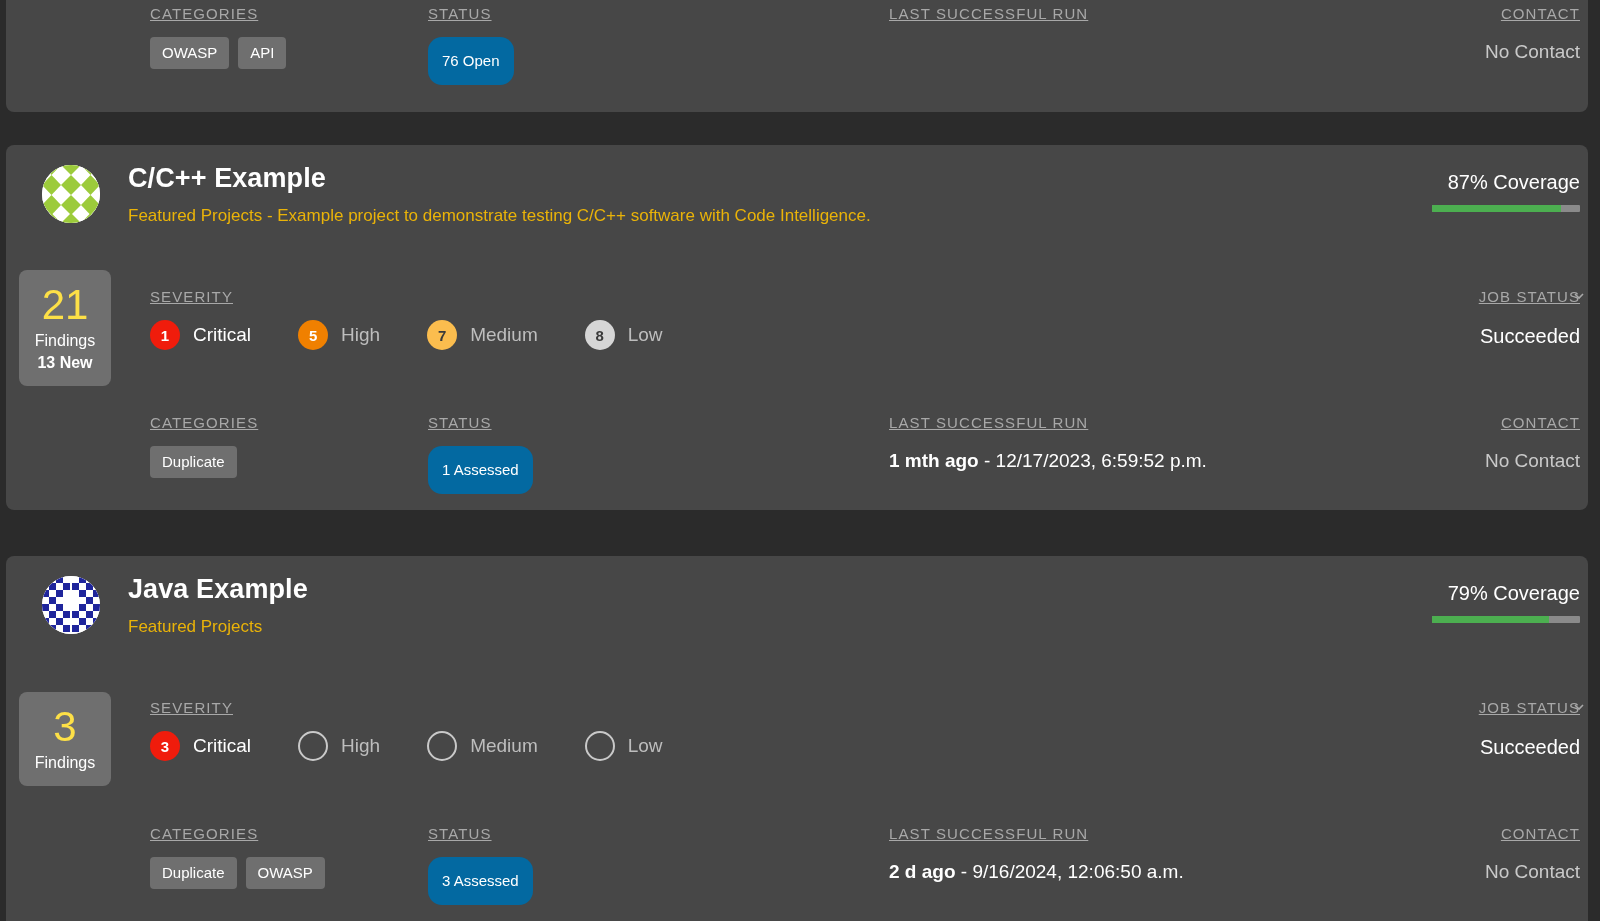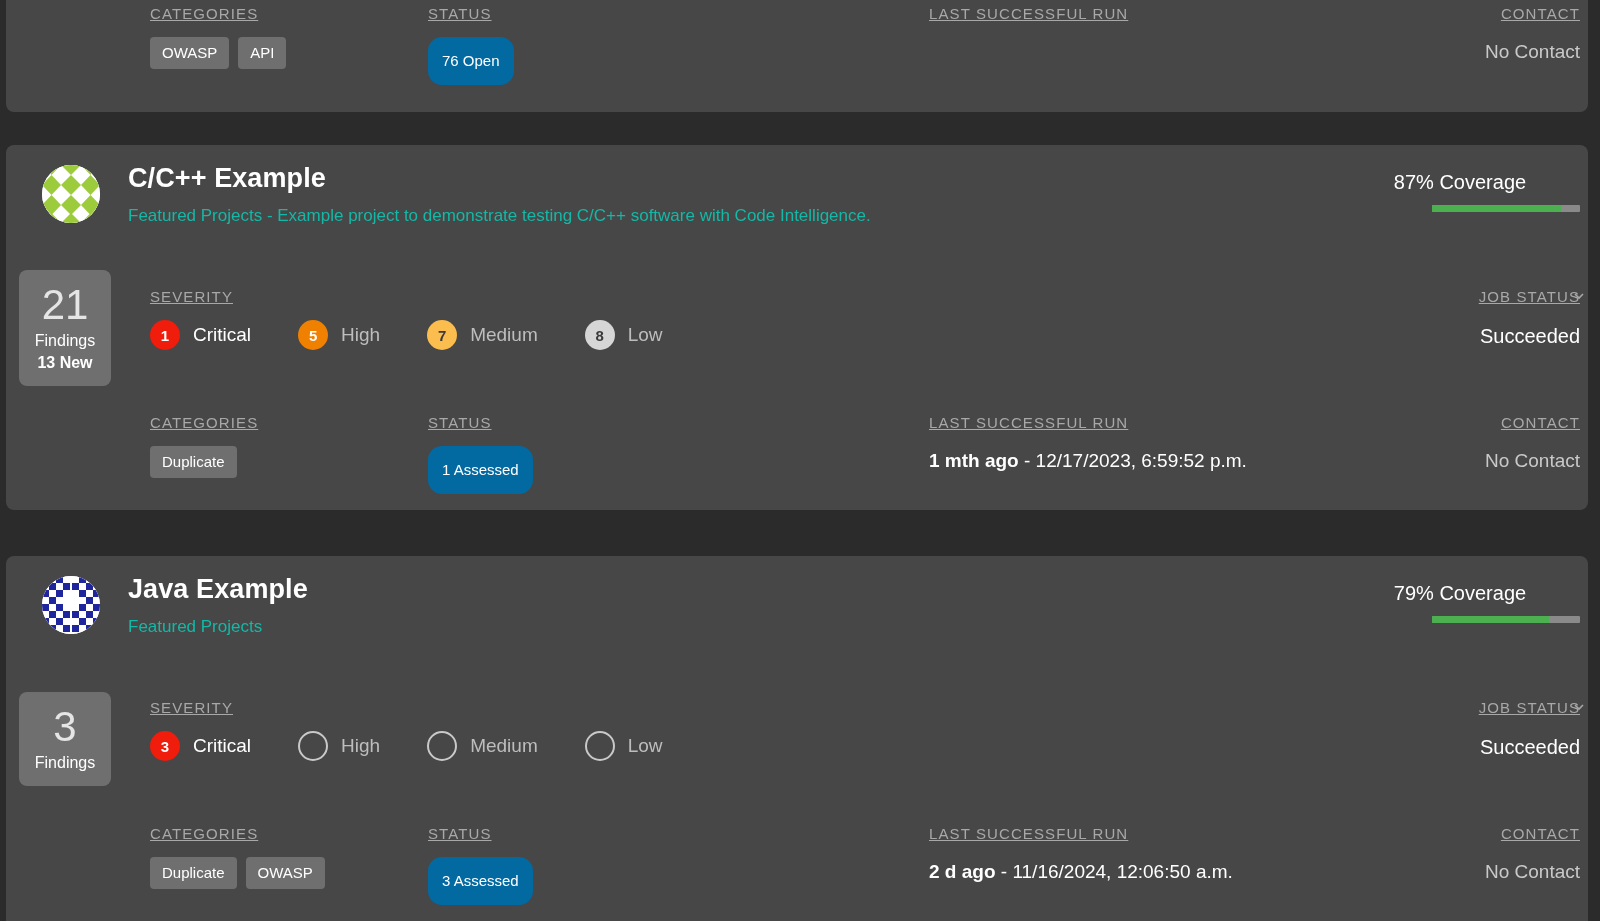--- a/index.html
+++ b/index.html
@@ -69,40 +69,39 @@
     font-size: 27px;
     font-weight: bold;
     color: #ffffff;
     line-height: 34px;
     letter-spacing: 0.1px;
     white-space: nowrap;
   }
 
   .proj-sub {
     font-size: 17px;
-    color: #14b8a6;
+    color: #eab308;
     line-height: 26px;
     margin-top: 8px;
     white-space: nowrap;
   }
 
   
   .coverage {
     position: absolute;
     right: 8px;
     top: 24px;
     text-align: right;
     width: 240px;
   }
   .coverage-label {
     font-size: 20px;
     color: #ffffff;
     line-height: 26px;
     white-space: nowrap;
-    text-align: center;
   }
   .coverage-track {
     margin-top: 10px;
     margin-left: auto;
     width: 148px;
     height: 7px;
     background: #8a8a8a;
     border-radius: 1px;
     overflow: hidden;
   }
@@ -117,21 +116,21 @@
     left: 13px;
     width: 92px;
     background: #6f6f6f;
     border-radius: 8px;
     text-align: center;
     padding-top: 10px;
     padding-bottom: 12px;
   }
   .findings-count {
     font-size: 42px;
-    color: #e5e5e5;
+    color: #fde047;
     line-height: 50px;
     font-weight: 400;
   }
   .findings-word {
     font-size: 16px;
     color: #ffffff;
     line-height: 22px;
   }
   .findings-new {
     font-size: 16px;
@@ -214,21 +213,21 @@
     height: 14px;
     color: #a8a8a8;
   }
 
   
   .meta-row { position: absolute; left: 0; right: 0; }
 
   .meta-col { position: absolute; }
   .meta-col.categories { left: 144px; }
   .meta-col.status     { left: 422px; }
-  .meta-col.lastrun    { left: 923px; }
+  .meta-col.lastrun    { left: 883px; }
   .meta-col.contact    { right: 8px; text-align: right; width: 260px; }
 
   .chips { display: flex; margin-top: 13px; }
 
   .chip {
     background: #6f6f6f;
     color: #ffffff;
     font-size: 15px;
     line-height: 18px;
     padding: 7px 12px;
@@ -510,21 +509,21 @@
         <div class="meta-col status">
           <div class="col-label">STATUS</div>
           <div class="chips">
             <span class="chip-pill">3 Assessed</span>
           </div>
         </div>
 
         <div class="meta-col lastrun">
           <div class="col-label">LAST SUCCESSFUL RUN</div>
           <div class="run-value">
-            <b>2 d ago</b><span class="rest"> - 11/16/2024, 12:06:50 a.m.</span>
+            <b>2 d ago</b><span class="rest"> - 9/16/2024, 12:06:50 a.m.</span>
           </div>
         </div>
 
         <div class="meta-col contact">
           <div class="col-label">CONTACT</div>
           <div class="contact-value">No Contact</div>
         </div>
 
       </div>
     </div>

